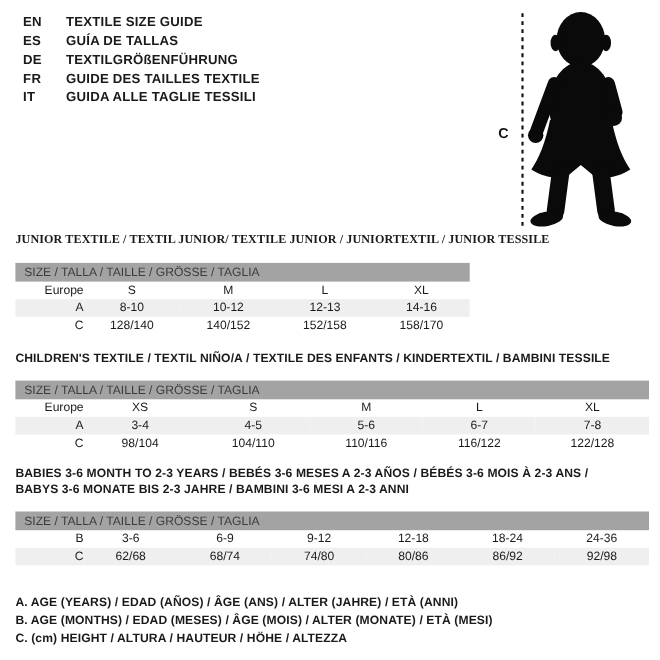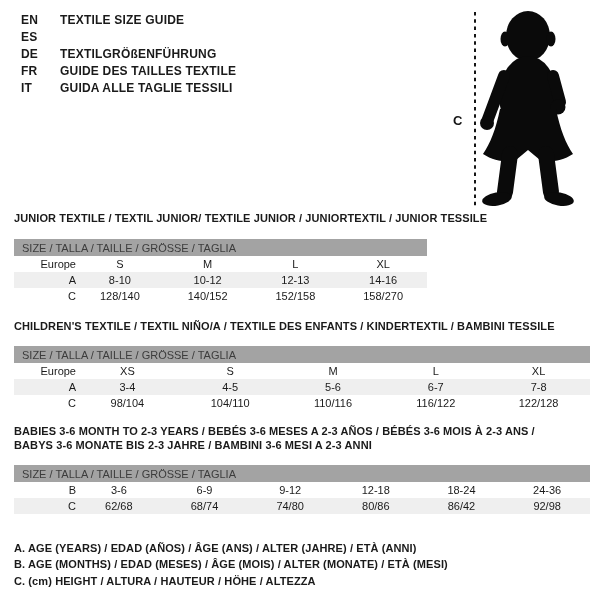--- a/index.html
+++ b/index.html
@@ -13,21 +13,21 @@
   
   .langs{position:absolute;top:12px;left:21px;font-weight:bold;font-size:12px;line-height:17px;letter-spacing:.2px;}
   .lang-row{display:flex;}
   .lang-code{width:39px;flex:0 0 39px;}
 
   
   .figure{position:absolute;top:4px;left:450px;width:140px;height:210px;}
 
   
   .sec-heading{position:absolute;left:14px;font-weight:bold;font-size:11px;letter-spacing:.1px;line-height:14px;}
-  #heading-1{top:211px;width:575px;}
+  #heading-1{top:211px;width:575px;font-family:Liberation Serif, serif;}
   #heading-2{top:319px;width:575px;}
   #heading-3{top:424px;width:560px;}
 
   
   table.size-table{position:absolute;left:14px;border-collapse:collapse;table-layout:fixed;font-size:11px;}
   #table-1{top:239px;width:413px;}
   #table-2{top:346px;width:576px;}
   #table-3{top:465px;width:576px;}
   table.size-table td{height:16px;padding:0;text-align:center;vertical-align:middle;}
   table.size-table td.row-label{text-align:right;padding-left:6px;}
@@ -45,20 +45,21 @@
 
 <div class="stage">
 
   <div class="langs">
     <div class="lang-row">
       <span class="lang-code">EN</span>
       <span class="lang-label">TEXTILE SIZE GUIDE</span>
     </div>
     <div class="lang-row">
       <span class="lang-code">ES</span>
+      <span class="lang-label">GUÍA DE TALLAS</span>
     </div>
     <div class="lang-row">
       <span class="lang-code">DE</span>
       <span class="lang-label">TEXTILGRÖßENFÜHRUNG</span>
     </div>
     <div class="lang-row">
       <span class="lang-code">FR</span>
       <span class="lang-label">GUIDE DES TAILLES TEXTILE</span>
     </div>
     <div class="lang-row">
@@ -124,21 +125,21 @@
         <td>8-10</td>
         <td>10-12</td>
         <td>12-13</td>
         <td>14-16</td>
       </tr>
       <tr>
         <td class="row-label">C</td>
         <td>128/140</td>
         <td>140/152</td>
         <td>152/158</td>
-        <td>158/270</td>
+        <td>158/170</td>
       </tr>
     </tbody>
   </table>
 
   <div class="sec-heading" id="heading-2">CHILDREN'S TEXTILE / TEXTIL NIÑO/A / TEXTILE DES ENFANTS / KINDERTEXTIL / BAMBINI TESSILE</div>
   <table class="size-table" id="table-2">
     <colgroup>
         <col class="label-col">
         <col>
         <col>
@@ -200,21 +201,21 @@
         <td>12-18</td>
         <td>18-24</td>
         <td>24-36</td>
       </tr>
       <tr class="alt">
         <td class="row-label">C</td>
         <td>62/68</td>
         <td>68/74</td>
         <td>74/80</td>
         <td>80/86</td>
-        <td>86/42</td>
+        <td>86/92</td>
         <td>92/98</td>
       </tr>
     </tbody>
   </table>
 
   <div class="footnotes">
     <div>A. AGE (YEARS) / EDAD (AÑOS) / ÂGE (ANS) / ALTER (JAHRE) / ETÀ (ANNI)</div>
     <div>B. AGE (MONTHS) / EDAD (MESES) / ÂGE (MOIS) / ALTER (MONATE) / ETÀ (MESI)</div>
     <div>C. (cm) HEIGHT / ALTURA / HAUTEUR / HÖHE / ALTEZZA</div>
   </div>

